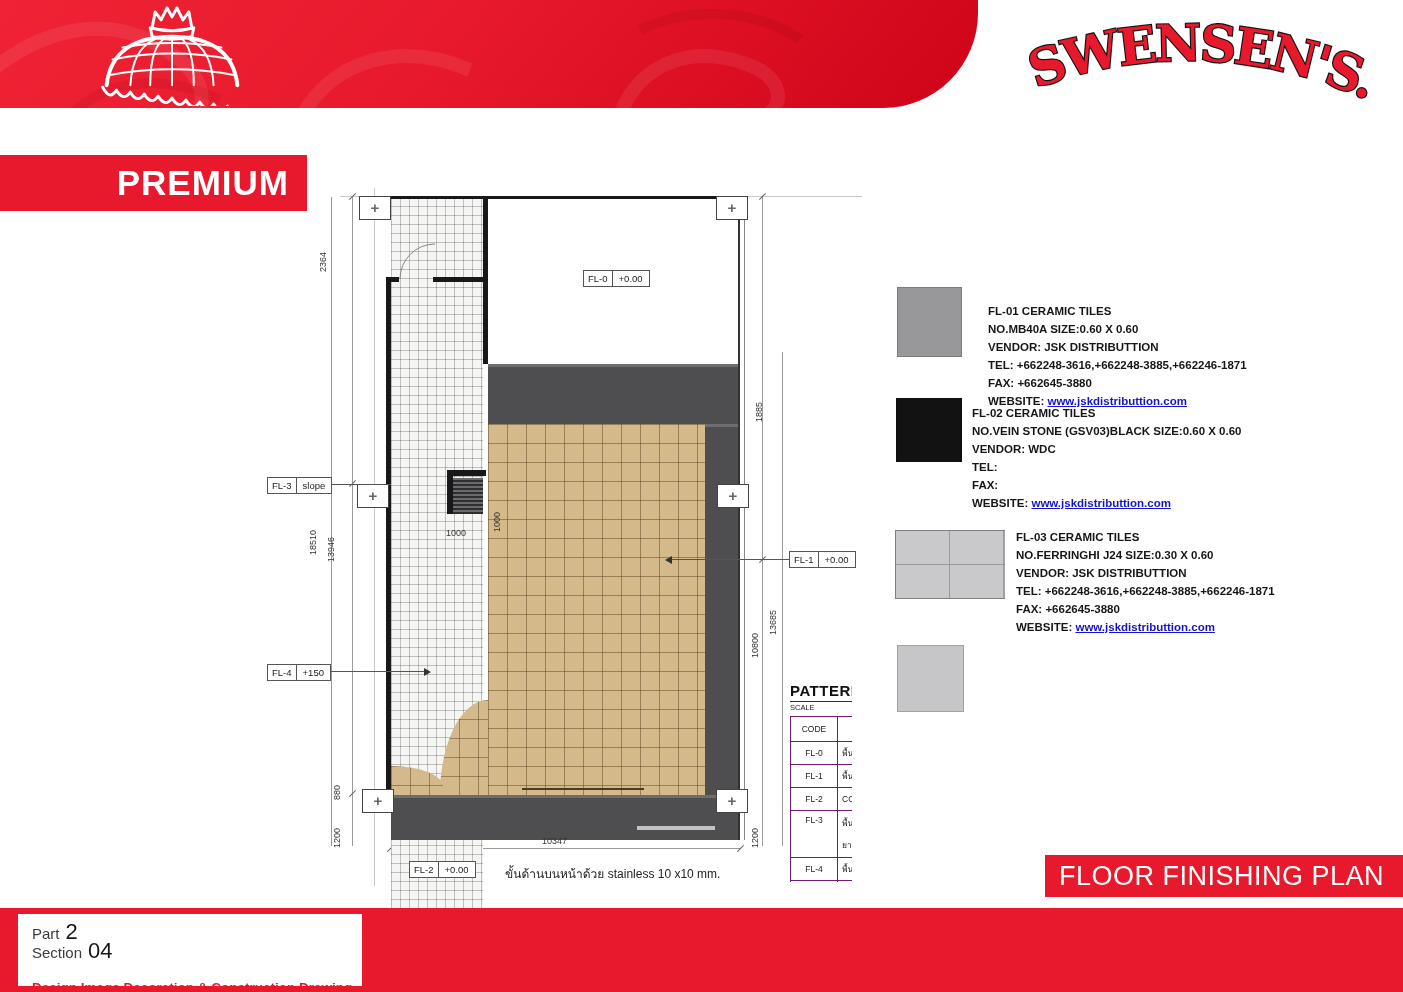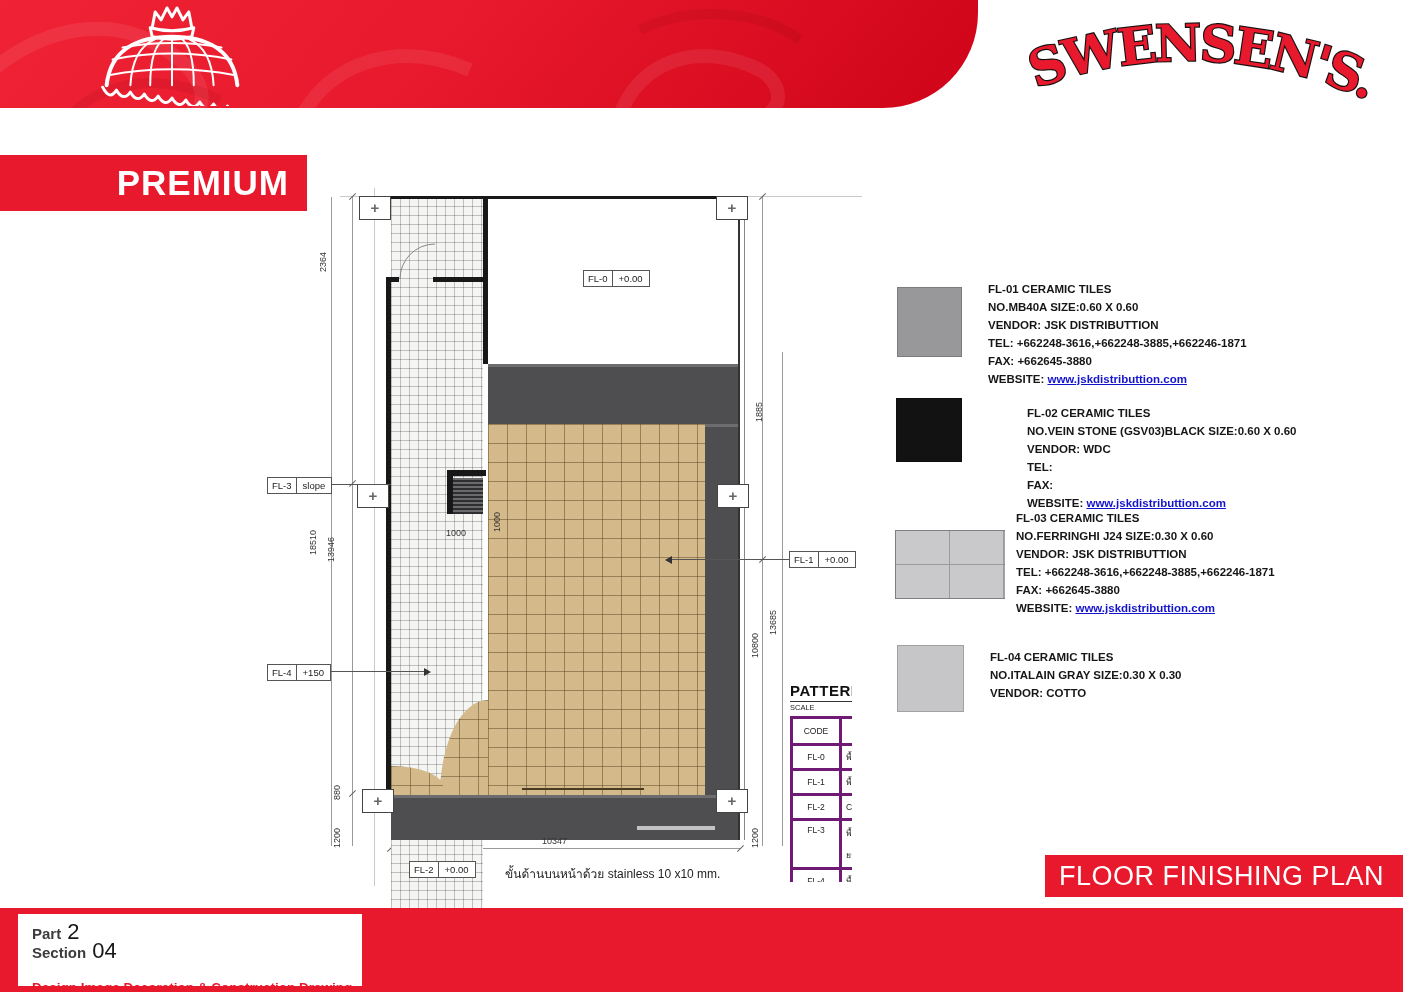--- a/index.html
+++ b/index.html
@@ -46,21 +46,21 @@
     border-right:7px solid #333;}
   .tick{position:absolute;width:9px;height:1px;background:#666;transform:rotate(-45deg);}
   .plan-note{position:absolute;font-size:12px;color:#222;white-space:nowrap;}
 
   
   .pattern-wrap{position:absolute;left:790px;top:682px;width:62px;height:200px;overflow:hidden;}
   .pattern-title{font-size:15px;font-weight:bold;letter-spacing:.5px;color:#111;white-space:nowrap;}
   .pattern-scale{font-size:7.5px;color:#222;border-top:1px solid #333;width:150px;padding-top:1px;
     margin-top:2px;white-space:nowrap;}
   .ptable{border-collapse:collapse;margin-top:4px;table-layout:fixed;width:150px;}
-  .ptable td{border:3px solid #701a75;font-size:8.5px;color:#222;padding:2px 4px;vertical-align:middle;
+  .ptable td{border:1px solid #701a75;font-size:8.5px;color:#222;padding:2px 4px;vertical-align:middle;
     overflow:hidden;white-space:nowrap;}
   .ptable .c1{width:38px;text-align:center;}
   .r-h td{height:20px;}
   .r td{height:18px;}
   .r-tall td{height:40px;}
   .r-empty td{height:12px;}
 
   
   .swatch{position:absolute;border:1px solid rgba(0,0,0,.18);}
   .legend-text{position:absolute;font-size:11.5px;font-weight:bold;line-height:18px;color:#161616;
@@ -68,21 +68,21 @@
   .link{color:#1414cc;text-decoration:underline;cursor:pointer;}
 
   
   .title-banner{position:absolute;left:1045px;top:855px;width:358px;height:42px;background:#e8192c;
     color:#fff;font-size:27px;display:flex;align-items:center;padding-left:14px;
     box-sizing:border-box;letter-spacing:.5px;}
   .footer{position:absolute;left:0;top:908px;width:1403px;height:84px;background:#e8192c;}
   .footer-card{position:absolute;left:18px;top:6px;width:344px;height:72px;background:#fff;
     padding:7px 14px;box-sizing:border-box;}
   .fc-line{line-height:21px;white-space:nowrap;}
-  .fc-label{font-size:15px;color:#3c3c3c;font-weight:bold;}
+  .fc-label{font-size:15px;color:#3c3c3c;}
   .fc-num{font-size:22px;color:#161616;margin-left:6px;}
   .fc-sub{font-size:13.5px;font-weight:bold;color:#e8192c;margin-top:17px;white-space:nowrap;}
   .disclaimer{position:absolute;left:377px;top:11px;color:#fff;font-size:12.5px;line-height:18px;
     width:1010px;}
 </style>
 </head>
 <body>
 
 <div id="page">
 
@@ -248,60 +248,55 @@
       </tr>
       <tr class="r-empty">
         <td></td>
             <td></td>
       </tr>
     </tbody>
       </table>
   </div>
 
   <div class="swatch" style="left:897px;top:287px;width:63px;height:68px;background:#98989a"></div>
-  <div class="legend-text" style="left:988px;top:280px">
+  <div class="legend-text" style="left:988px;top:302px">
     <div>FL-01 CERAMIC TILES</div>
     <div>NO.MB40A SIZE:0.60 X 0.60</div>
     <div>VENDOR: JSK DISTRIBUTTION</div>
     <div>TEL: +662248-3616,+662248-3885,+662246-1871</div>
     <div>FAX: +662645-3880</div>
     <div><span>WEBSITE:</span>
       <span class="link">www.jskdistributtion.com</span></div>
   </div>
 
   <div class="swatch" style="left:896px;top:398px;width:64px;height:62px;background:#121212"></div>
-  <div class="legend-text" style="left:1027px;top:404px">
+  <div class="legend-text" style="left:972px;top:404px">
     <div>FL-02 CERAMIC TILES</div>
     <div>NO.VEIN STONE (GSV03)BLACK SIZE:0.60 X 0.60</div>
     <div>VENDOR: WDC</div>
     <div>TEL:</div>
     <div>FAX:</div>
     <div><span>WEBSITE:</span>
       <span class="link">www.jskdistributtion.com</span></div>
   </div>
 
   <div class="swatch" style="left:895px;top:530px;width:108px;height:67px;background-color:#c9c9cb;
        background-image:linear-gradient(#9b9b9b 1px,transparent 1px),linear-gradient(90deg,#9b9b9b 1px,transparent 1px);
        background-size:54px 34px;background-position:-1px -1px"></div>
-  <div class="legend-text" style="left:1016px;top:509px">
+  <div class="legend-text" style="left:1016px;top:528px">
     <div>FL-03 CERAMIC TILES</div>
     <div>NO.FERRINGHI J24 SIZE:0.30 X 0.60</div>
     <div>VENDOR: JSK DISTRIBUTTION</div>
     <div>TEL: +662248-3616,+662248-3885,+662246-1871</div>
     <div>FAX: +662645-3880</div>
     <div><span>WEBSITE:</span>
       <span class="link">www.jskdistributtion.com</span></div>
   </div>
 
   <div class="swatch" style="left:897px;top:645px;width:65px;height:65px;background:#c6c6c8"></div>
-  <div class="legend-text" style="left:990px;top:648px">
-    <div>FL-04 CERAMIC TILES</div>
-    <div>NO.ITALAIN GRAY SIZE:0.30 X 0.30</div>
-    <div>VENDOR: COTTO</div>
-  </div>
 
   <div class="title-banner">
     <span>FLOOR FINISHING PLAN</span>
   </div>
 
   <div class="footer">
     <div class="footer-card">
       <div class="fc-line"><span class="fc-label">Part</span><span class="fc-num">2</span></div>
       <div class="fc-line" style="margin-top:-4px"><span class="fc-label">Section</span><span class="fc-num">04</span></div>
       <div class="fc-sub">Design Image Decoration &amp; Construction Drawing</div>

